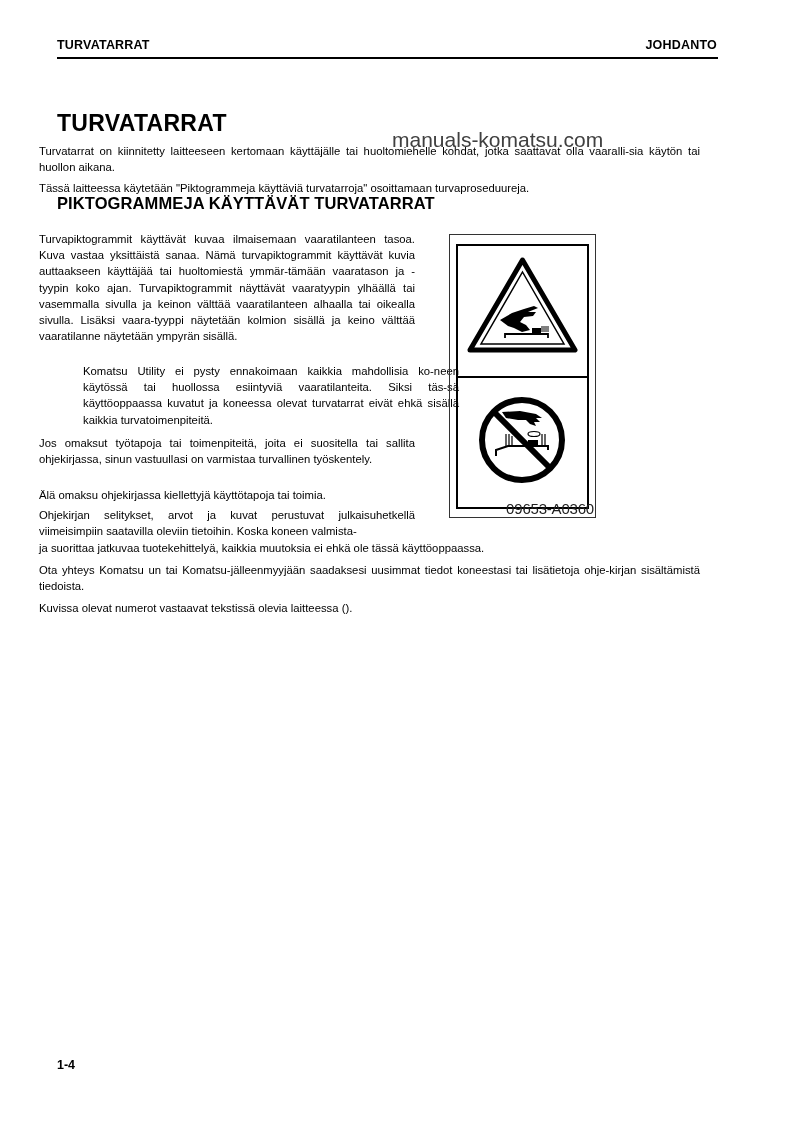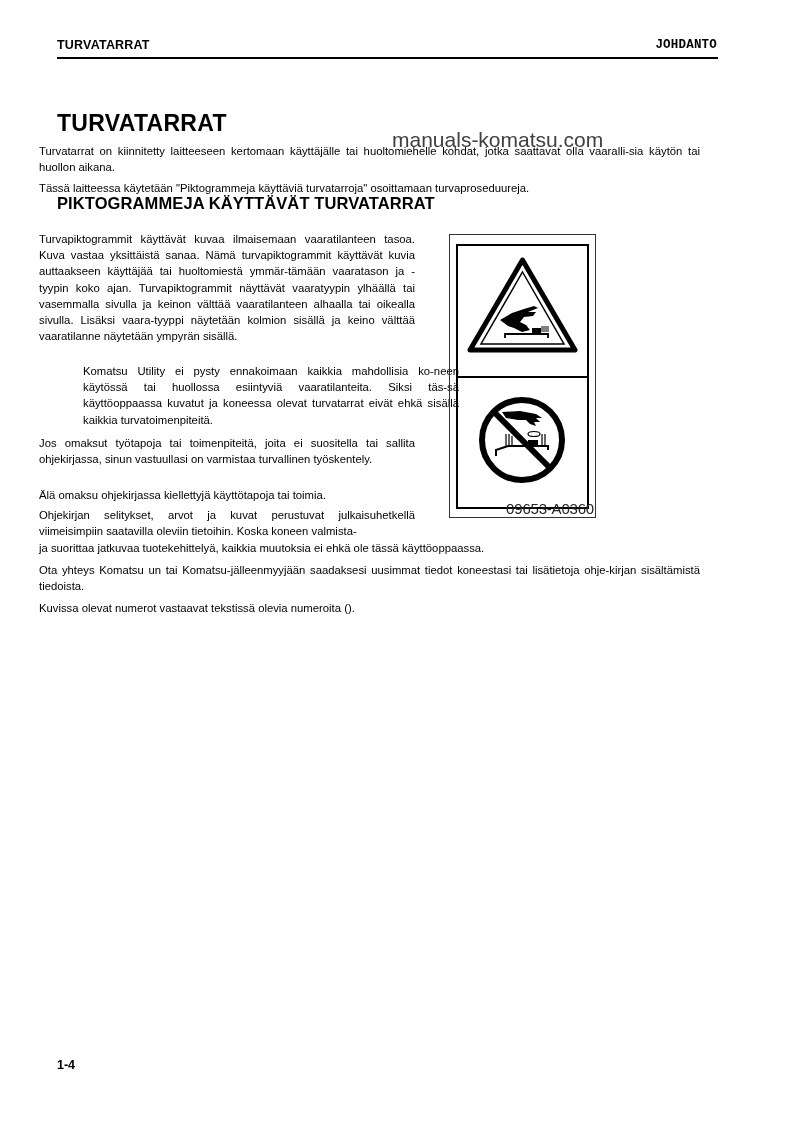--- a/index.html
+++ b/index.html
@@ -1,21 +1,21 @@
 <!DOCTYPE html>
 <html><head>
 <meta charset="utf-8">
 <style>
   html, body { margin: 0; padding: 0; background: #ffffff; }
   body { width: 794px; height: 1123px; position: relative; overflow: hidden;
          font-family: "Liberation Sans", "DejaVu Sans", sans-serif; color: #000; }
   .hdr-left, .hdr-right { position: absolute; top: 38px; font-weight: bold; font-size: 12.5px;
          letter-spacing: 0.2px; }
   .hdr-left { left: 57px; }
-  .hdr-right { right: 77px; font-family: Liberation Mono, monospace; }
+  .hdr-right { right: 77px; }
   .hdr-rule { position: absolute; left: 57px; top: 57px; width: 661px; height: 2px; background: #000; }
   .title { position: absolute; left: 57px; top: 110px; font-weight: bold; font-size: 23px; letter-spacing: 0.3px; }
   .watermark { position: absolute; left: 392px; top: 128px; font-size: 21px; color: #404040; letter-spacing: 0px; }
   .txt { position: absolute; left: 39px; font-size: 11.3px; line-height: 16.2px; text-align: justify; }
   .full { width: 661px; }
   .col { width: 376px; }
   .h2 { position: absolute; left: 57px; top: 194px; font-weight: bold; font-size: 16.5px; letter-spacing: 0.1px; }
   .fig { position: absolute; left: 449px; top: 234px; width: 145px; height: 282px; border: 1.5px solid #333; }
   .fig-inner { position: absolute; left: 6px; top: 9px; width: 129px; height: 261px; border: 2px solid #000; }
   .fig-div { position: absolute; left: 0; top: 130px; width: 100%; height: 1.5px; background: #000; }
@@ -39,21 +39,21 @@
 
 <div class="h2">PIKTOGRAMMEJA KÄYTTÄVÄT TURVATARRAT</div>
 
 <div class="txt col" style="top:231px;">Turvapiktogrammit käyttävät kuvaa ilmaisemaan vaaratilanteen tasoa. Kuva vastaa yksittäistä sanaa. Nämä turvapiktogrammit käyttävät kuvia auttaakseen käyttäjää tai huoltomiestä ymmär-tämään vaaratason ja -tyypin koko ajan. Turvapiktogrammit näyttävät vaaratyypin ylhäällä tai vasemmalla sivulla ja keinon välttää vaaratilanteen alhaalla tai oikealla sivulla. Lisäksi vaara-tyyppi näytetään kolmion sisällä ja keino välttää vaaratilanne näytetään ympyrän sisällä.</div>
 <div class="txt col" style="top:363px;margin-left:44px;">Komatsu Utility ei pysty ennakoimaan kaikkia mahdollisia ko-neen käytössä tai huollossa esiintyviä vaaratilanteita. Siksi täs-sä käyttöoppaassa kuvatut ja koneessa olevat turvatarrat eivät ehkä sisällä kaikkia turvatoimenpiteitä.</div>
 <div class="txt col" style="top:435px;">Jos omaksut työtapoja tai toimenpiteitä, joita ei suositella tai sallita ohjekirjassa, sinun vastuullasi on varmistaa turvallinen työskentely.</div>
 <div class="txt col" style="top:487px;">Älä omaksu ohjekirjassa kiellettyjä käyttötapoja tai toimia.</div>
 <div class="txt col" style="top:507px;">Ohjekirjan selitykset, arvot ja kuvat perustuvat julkaisuhetkellä viimeisimpiin saatavilla oleviin tietoihin. Koska koneen valmista-</div>
 <div class="txt full" style="top:540px;">ja suorittaa jatkuvaa tuotekehittelyä, kaikkia muutoksia ei ehkä ole tässä käyttöoppaassa.</div>
 <div class="txt full" style="top:562px;">Ota yhteys Komatsu un tai Komatsu-jälleenmyyjään saadaksesi uusimmat tiedot koneestasi tai lisätietoja ohje-kirjan sisältämistä tiedoista.</div>
-<div class="txt full" style="top:600px;">Kuvissa olevat numerot vastaavat tekstissä olevia numeroita ().</div>
+<div class="txt full" style="top:600px;">Kuvissa olevat numerot vastaavat tekstissä olevia laitteessa ().</div>
 
 <div class="fig">
   <div class="fig-inner">
     <div class="fig-top">
       <svg width="129" height="130" viewBox="0 0 129 130">
         <polygon points="64.5,14 117,104 12,104" fill="none" stroke="#000" stroke-width="5" stroke-linejoin="round"></polygon>
         <polygon points="64.5,26 106,98 23,98" fill="none" stroke="#000" stroke-width="1.5"></polygon>
         <path d="M42,74 L54,67 L66,63 L76,60 L80,62 L70,66 L78,66 L75,70 L66,71 L62,76 L68,79 L72,84 L64,86 L56,82 L50,80 Z" fill="#000"></path>
         <path d="M58,78 L62,83" stroke="#000" stroke-width="2"></path>
         <path d="M47,92 L47,88 L90,88 L90,92" fill="none" stroke="#000" stroke-width="1.8"></path>

